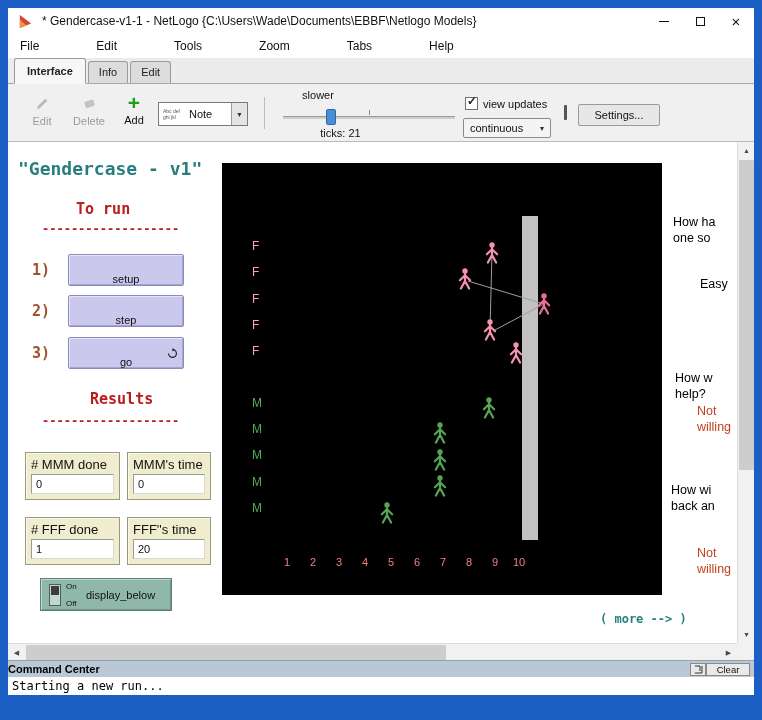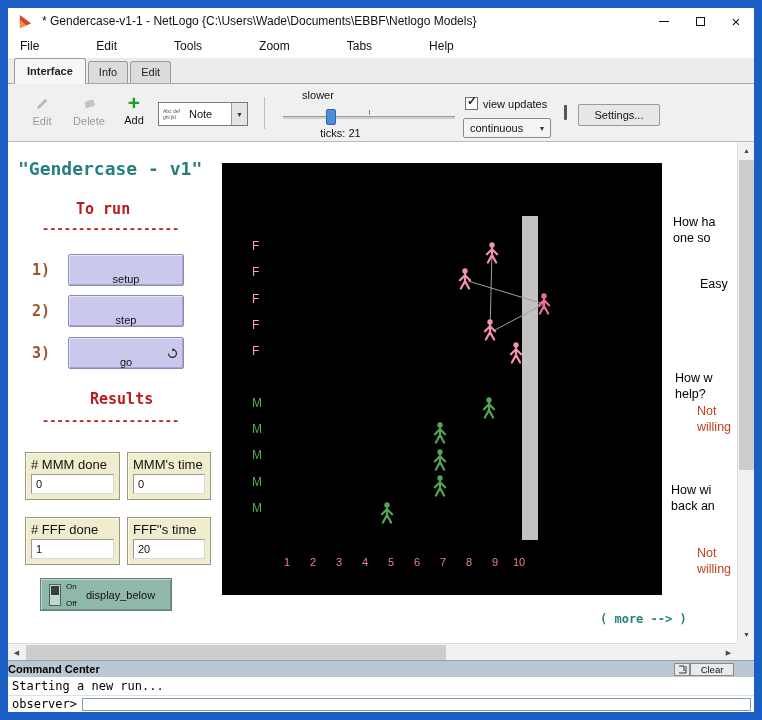--- a/index.html
+++ b/index.html
@@ -94,21 +94,21 @@
   .va-up{top:0;left:0;}
   .va-down{bottom:0;left:0;}
   .ha-left{left:0;top:0;}
   .ha-right{right:0;top:0;}
   .vthumb{position:absolute;left:1px;top:18px;width:15px;height:310px;background:#cdcdcd;border-radius:1px;}
   .hthumb{position:absolute;left:18px;top:1px;width:420px;height:15px;background:#cdcdcd;border-radius:1px;}
 
   
   .cc-header{position:absolute;left:8px;top:660px;width:746px;height:17px;background:#b9c8d4;border-top:1px solid #8fa2b2;display:flex;align-items:center;}
   .cc-title{font-size:11px;font-weight:bold;color:#000;}
-  .cc-buttons{margin-left:auto;display:flex;align-items:center;gap:0;margin-right:20px;}
+  .cc-buttons{margin-left:auto;display:flex;align-items:center;gap:0;margin-right:4px;}
   .cc-export{width:16px;height:13px;background:#e9e9e9;border:1px solid #8a8a8a;display:flex;align-items:center;justify-content:center;}
   .cc-clear{min-width:44px;height:13px;background:#e9e9e9;border:1px solid #8a8a8a;font-size:9.5px;display:flex;align-items:center;justify-content:center;padding:0 4px;color:#111;}
   .cc-output{position:absolute;left:8px;top:677px;width:746px;height:18px;background:#fff;font-family:"DejaVu Sans Mono",monospace;font-size:12px;color:#000;padding:2px 8px 0 4px;}
   .cc-promptrow{position:absolute;left:8px;top:695px;width:746px;height:17px;background:#fff;display:flex;align-items:center;border-top:1px solid #e0e0e0;}
   .cc-prompt{font-family:"DejaVu Sans Mono",monospace;font-size:12px;margin-left:4px;color:#000;}
   .cc-input{flex:1;height:13px;margin:0 3px 0 5px;border:1px solid #7f9db9;background:#fff;font-family:"DejaVu Sans Mono",monospace;font-size:11px;}
 </style>
 </head>
 <body>
 
@@ -359,18 +359,14 @@
       <div class="cc-export">
         <svg width="9" height="9" viewBox="0 0 9 9">
             <path d="M1 8 L8 8 L8 1" fill="none" stroke="#333" stroke-width="1"></path>
             <path d="M1 1 L6 1 L6 6" fill="none" stroke="#333" stroke-width="1"></path>
           </svg>
       </div>
       <div class="cc-clear">Clear</div>
     </div>
   </div>
   <div class="cc-output">Starting a new run...</div>
-  <div class="cc-promptrow">
-    <span class="cc-prompt">observer&gt;</span>
-    <input class="cc-input" type="text" style="">
-  </div>
 
 </div>
 
 </body></html>

